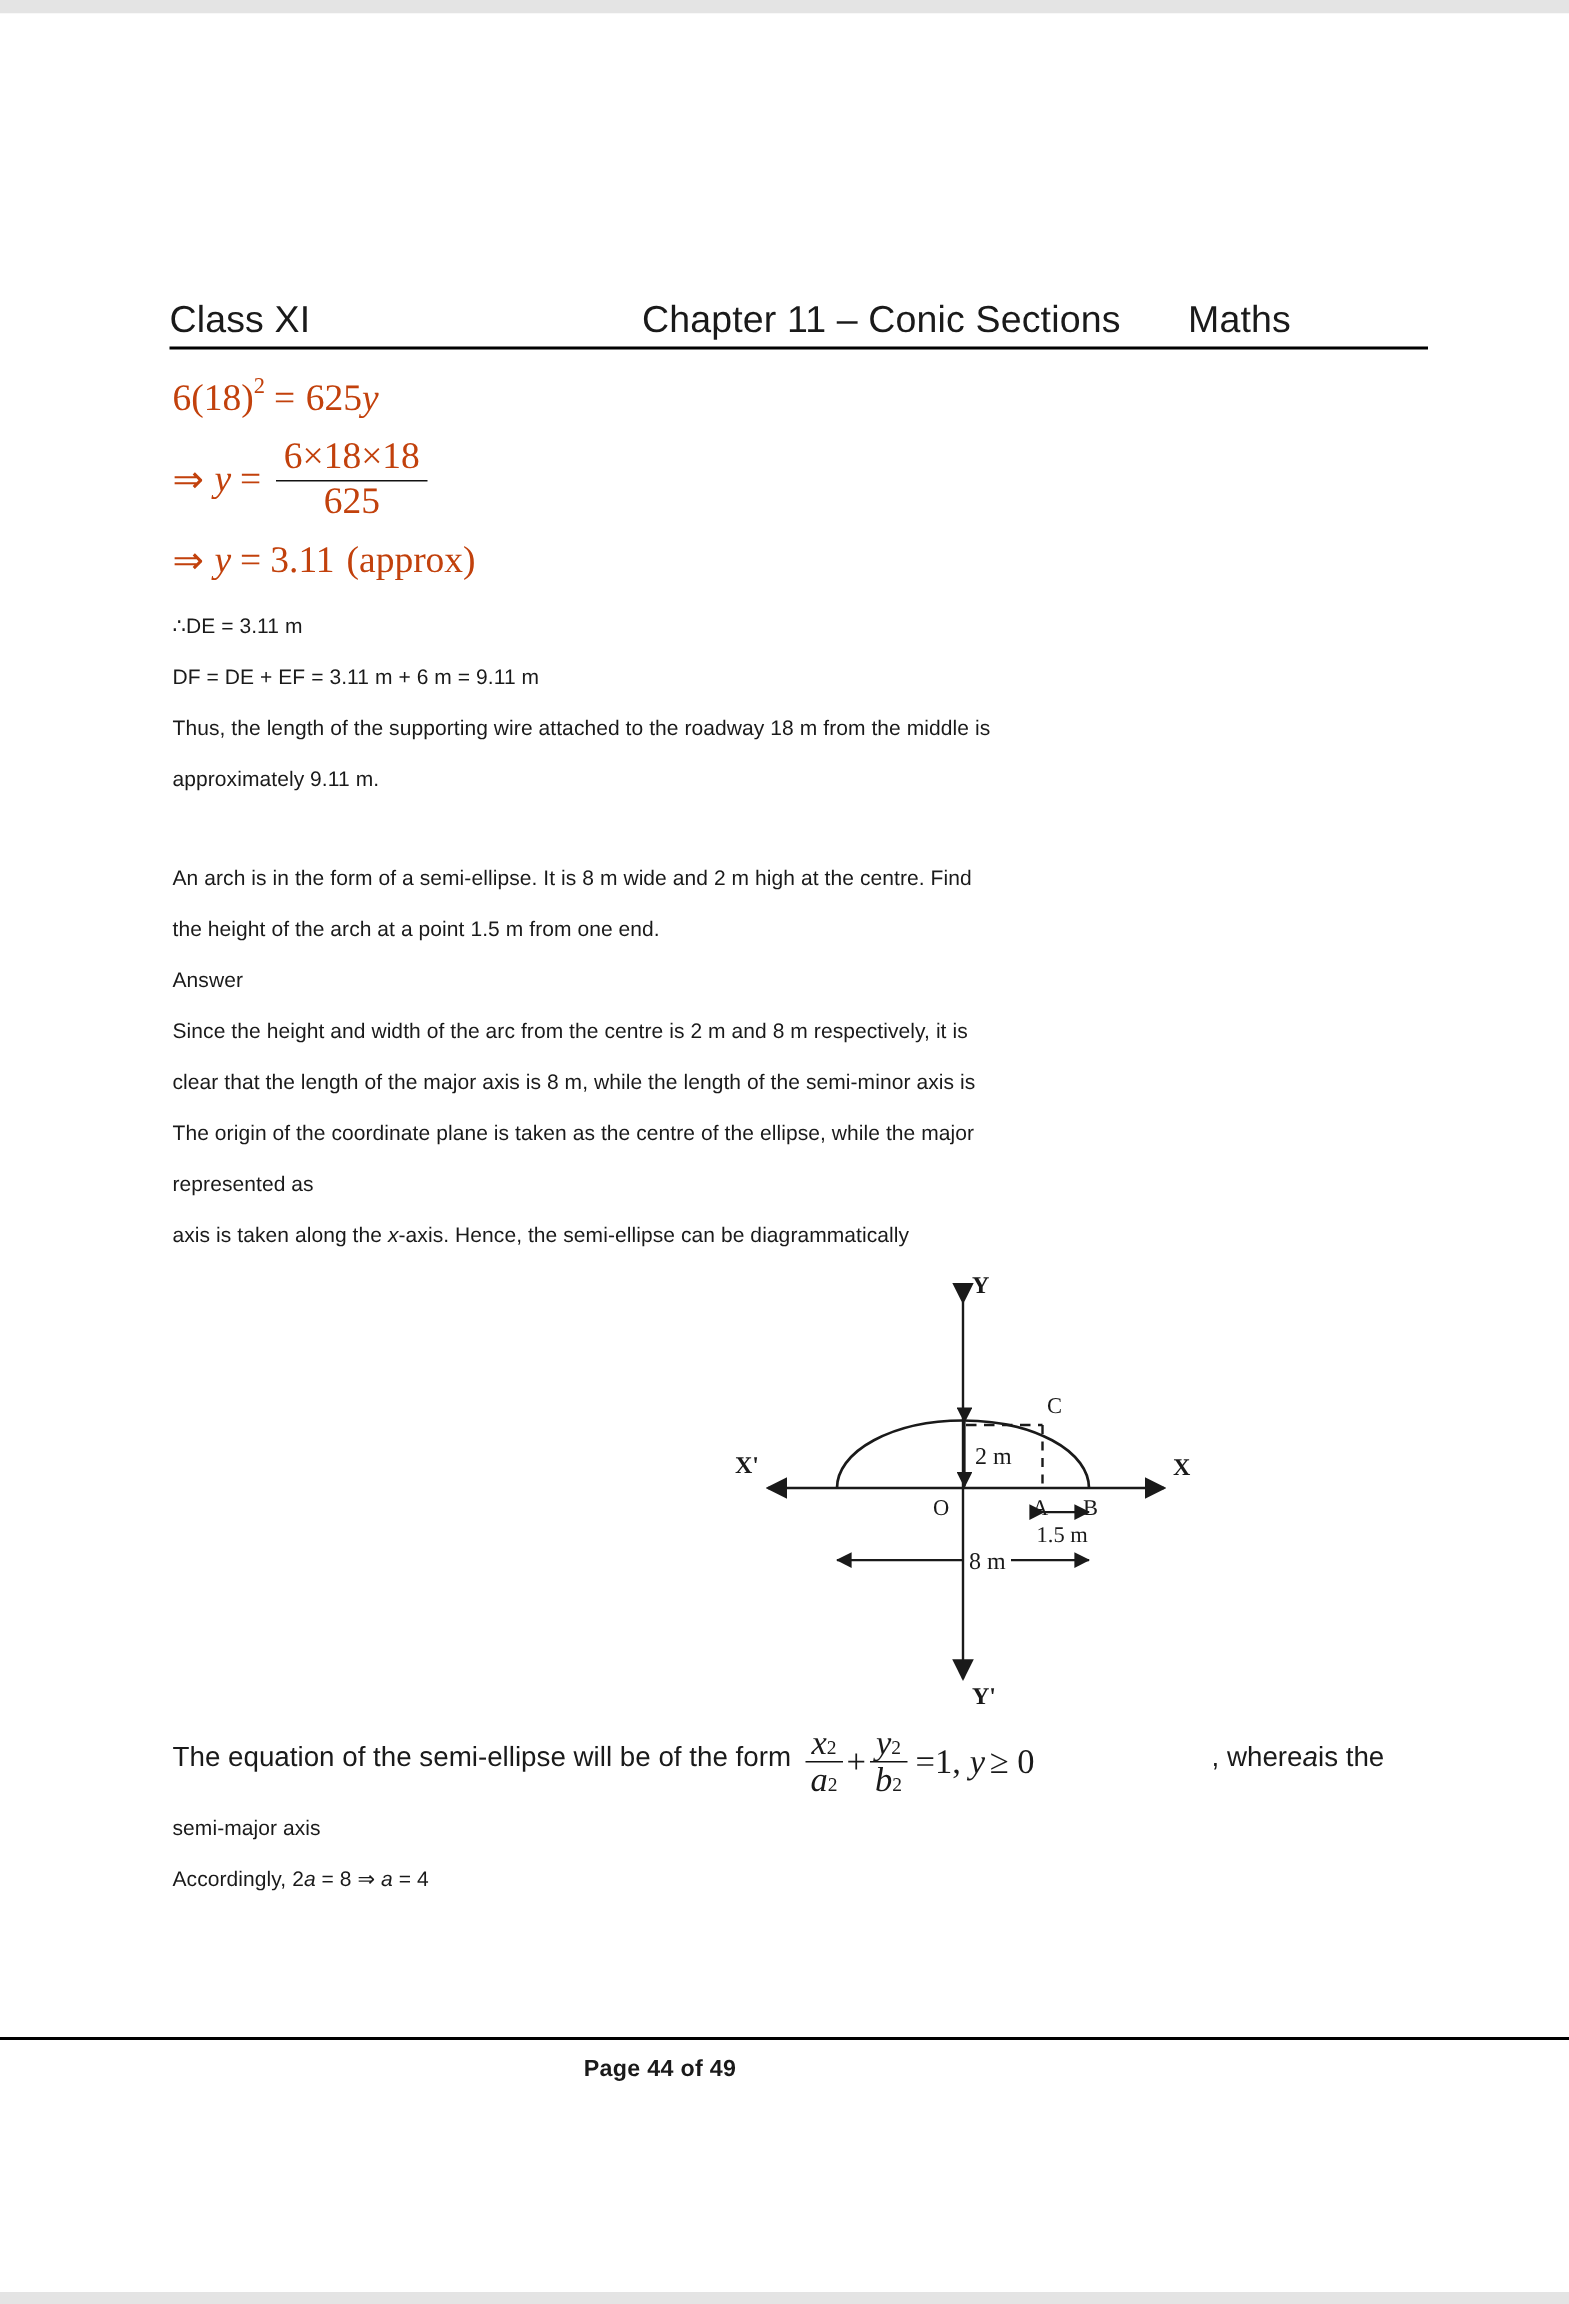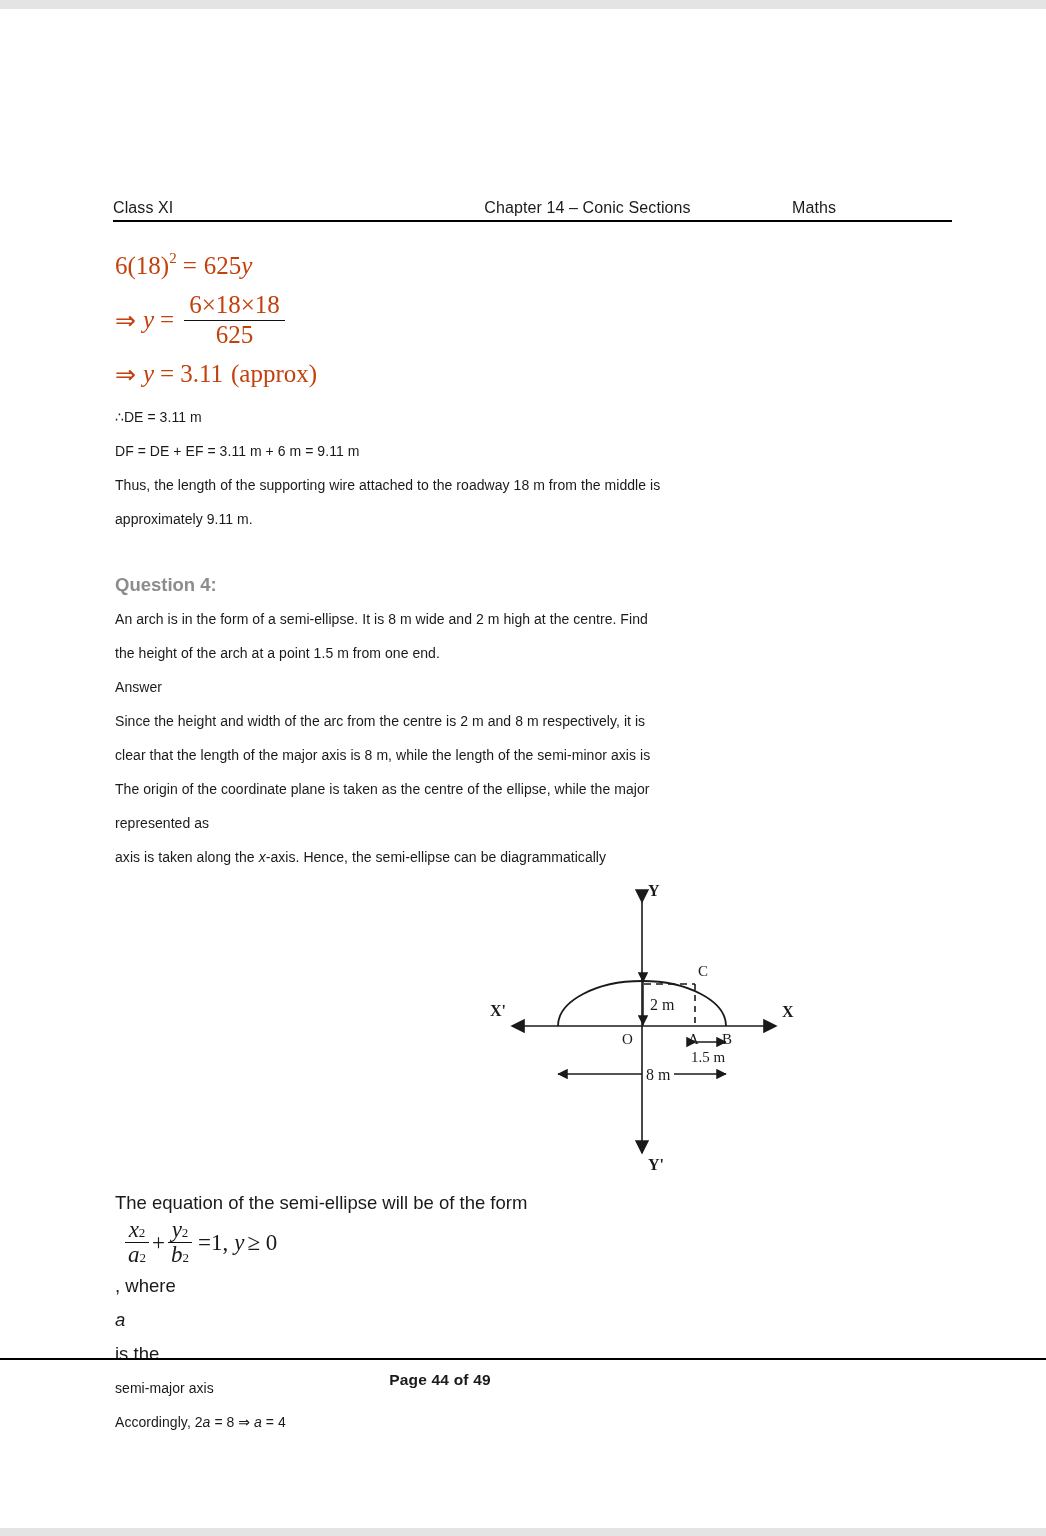--- a/index.html
+++ b/index.html
@@ -42,21 +42,21 @@
   
   .header {
     position: absolute;
     left: 113px;
     top: 190px;
     width: 839px;
     border-bottom: 2px solid #000;
     padding-bottom: 3px;
     display: flex;
     align-items: baseline;
-    font-size: 16px;
+    font-size: 25px;
     letter-spacing: .1px;
   }
   .header .h-left   { width: 270px; text-align: left; }
   .header .h-center { flex: 1; text-align: center; }
   .header .h-right  { width: 160px; }
 
   
   .content {
     position: absolute;
     left: 115px;
@@ -132,21 +132,20 @@
     top: -2px;
   }
   .inline-eq .frac { margin: 0 2px; }
   .inline-eq .frac .num,
   .inline-eq .frac .den { padding: 0 4px; }
   .eq-row {
     display: flex;
     align-items: baseline;
     line-height: 34px;
     font-size: 18.5px;
-    flex-direction: column;
   }
   .eq-gap { width: 118px; }
 
   
   .figure {
     position: absolute;
     left: 0; top: 0;
     width: 1046px;
     height: 320px;
   }
@@ -178,21 +177,21 @@
 </head>
 <body>
 
 <div class="top-band"></div>
 <div class="bottom-band"></div>
 
 <div class="page">
 
   <div class="header">
     <span class="h-left">Class XI</span>
-    <span class="h-center">Chapter 14 – Conic Sections</span>
+    <span class="h-center">Chapter 11 – Conic Sections</span>
     <span class="h-right">Maths</span>
   </div>
 
   <div class="content">
 
     <div class="mathblock">
 
       <div class="mline">
         <span>6(18)</span>
           <span class="sup">2</span>
@@ -220,21 +219,20 @@
       </div>
     </div>
 
     <p class="para" style="margin-top:6px">∴DE = 3.11 m</p>
     <p class="para">DF = DE + EF = 3.11 m + 6 m = 9.11 m</p>
     <p class="para">Thus, the length of the supporting wire attached to the roadway 18 m from the middle is</p>
     <p class="para">approximately 9.11 m.</p>
 
     <div class="spacer-lg"></div>
 
-    <p class="qhead">Question 4:</p>
     <p class="para">An arch is in the form of a semi-ellipse. It is 8 m wide and 2 m high at the centre. Find</p>
     <p class="para">the height of the arch at a point 1.5 m from one end.</p>
     <p class="para">Answer</p>
 
     <p class="para">Since the height and width of the arc from the centre is 2 m and 8 m respectively, it is</p>
     <p class="para">clear that the length of the major axis is 8 m, while the length of the semi-minor axis is</p>
     <p class="para">The origin of the coordinate plane is taken as the centre of the ellipse, while the major</p>
     <p class="para">represented as</p>
     <p class="para"><span>axis is taken along the </span><em class="it">x</em><span>-axis. Hence, the semi-ellipse can be diagrammatically</span></p>
 

